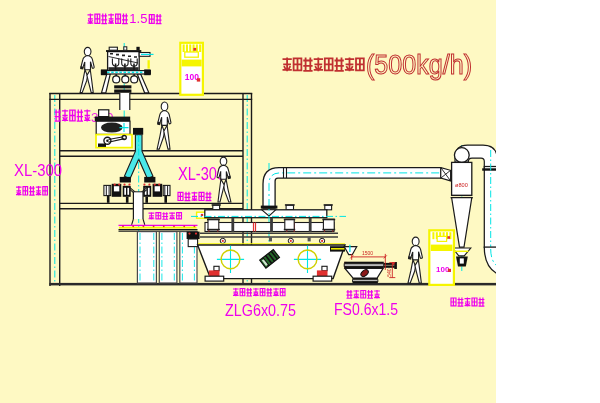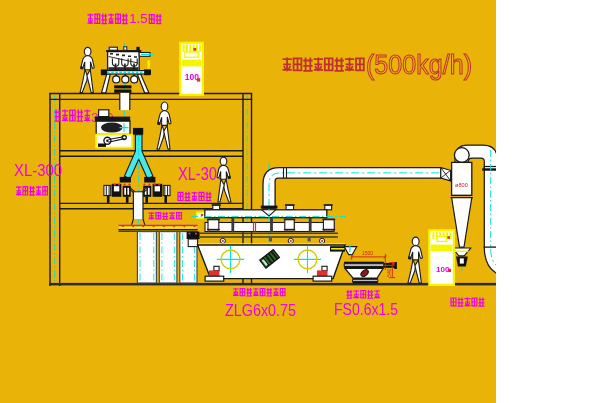--- a/index.html
+++ b/index.html
@@ -1,16 +1,16 @@
 <!DOCTYPE html>
 <html><head>
 <meta charset="utf-8">
 <style>
 html,body { margin:0; padding:0; background:#ffffff; }
-#page { width:496px; height:403px; position:relative; overflow:hidden; background:#eab308;
+#page { width:496px; height:403px; position:relative; overflow:hidden; background:#fef9c3;
         font-family:"Liberation Sans", sans-serif; }
 </style>
 </head>
 <body>
 
 <div id="page">
 <svg width="600" height="403" viewBox="0 0 600 403">
 
 <g id="frame">
 

